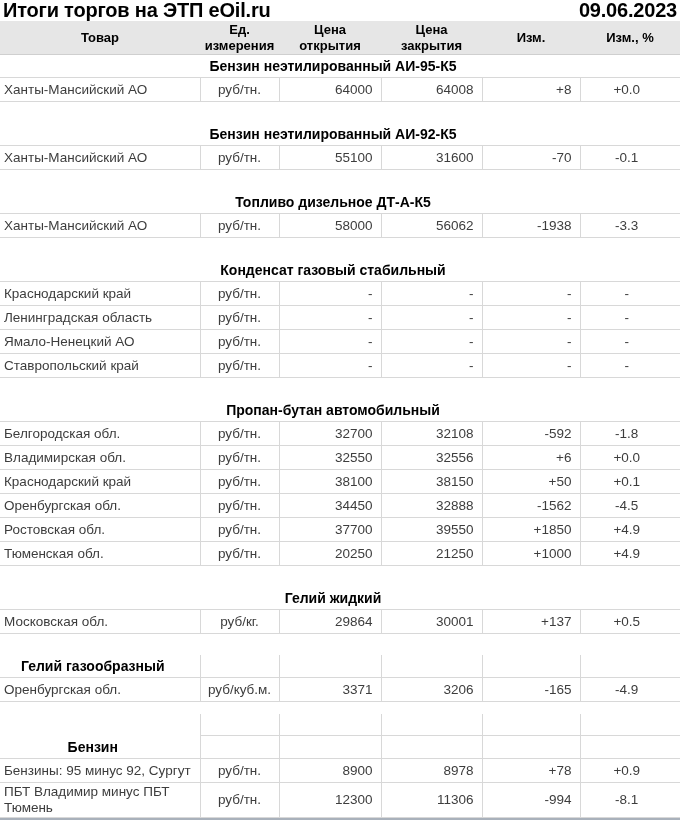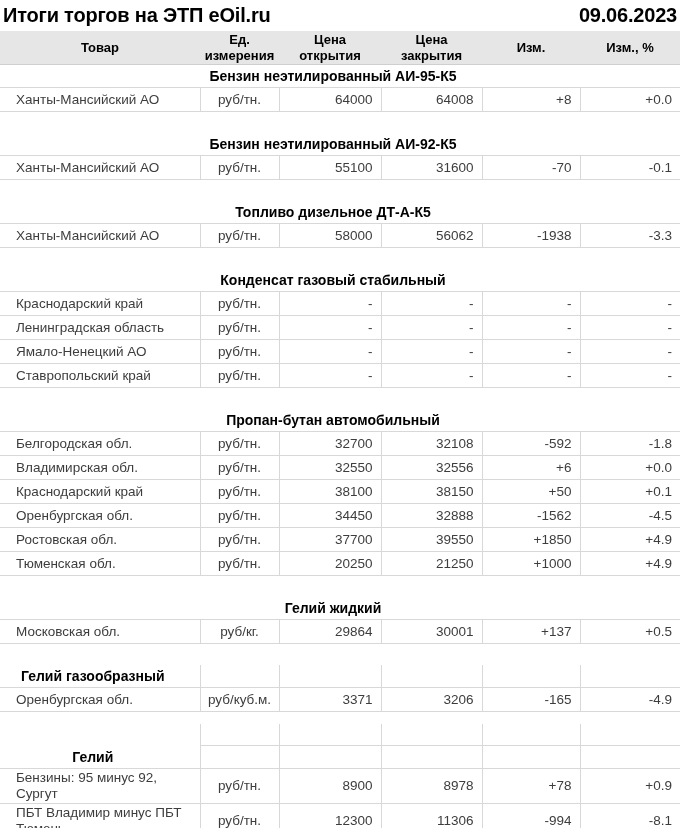--- a/index.html
+++ b/index.html
@@ -12,21 +12,21 @@
     --data-ink:#3d3d3d;
   }
   html,body{margin:0;padding:0;background:#ffffff;}
   body{
     width:680px;height:828px;overflow:hidden;
     font-family:"Liberation Sans","DejaVu Sans",sans-serif;
     -webkit-font-smoothing:antialiased;
   }
   .titlebar{
     display:flex;justify-content:space-between;align-items:center;
-    height:31px;padding:0 3px;
+    height:21px;padding:0 3px;
   }
   .titlebar .t{font-size:20px;font-weight:700;color:var(--ink);letter-spacing:-0.2px;}
   .report{border-bottom:2px solid var(--outer);}
   table{border-collapse:collapse;table-layout:fixed;width:680px;}
   th,td{margin:0;vertical-align:middle;overflow:hidden;}
   thead th{
     background:var(--header-bg);
     height:33px;font-size:13px;font-weight:700;color:var(--ink);
     text-align:center;line-height:1.2;border-bottom:1px solid #cfcfcf;padding:0;
   }
@@ -37,24 +37,24 @@
     text-align:center;padding:1px 16px 1px 2px;white-space:nowrap;
   }
   tr.section td.vb{border-left:1px solid var(--line);}
   tr.data td{
     border:1px solid var(--line);
     height:21px;font-size:13.5px;color:var(--data-ink);
     padding-top:1px;padding-bottom:1px;line-height:1.18;
   }
   tr.data td:first-child{border-left:none;}
   tr.data td:last-child{border-right:none;}
-  td.product{text-align:left;padding-left:16px;padding-right:4px;}
+  td.product{text-align:left;padding-left:4px;padding-right:4px;}
   td.unit{text-align:center;}
   td.num{text-align:right;padding-right:8px;}
-  td.pct{padding-right:8px;}
+  td.pct{padding-right:8px;text-align:center;}
   td.up{color:var(--green);}
   td.down{color:var(--red);}
   td.flat{color:var(--green);}
   tr.spacer td{border:none;height:21px;padding:0;}
   tr.spacer.small td{height:12px;}
   tr.spacer.bordered td.vb{border-left:1px solid var(--line);border-bottom:1px solid var(--line);}
 </style>
 </head>
 <body>
 
@@ -268,21 +268,21 @@
         </tr>
         <tr class="spacer bordered">
           <td></td>
           <td class="vb"></td>
           <td class="vb"></td>
           <td class="vb"></td>
           <td class="vb"></td>
           <td class="vb"></td>
         </tr>
         <tr class="section">
-          <td class="sec-title">Гелий</td>
+          <td class="sec-title">Бензин</td>
           <td class="vb"></td>
           <td class="vb"></td>
           <td class="vb"></td>
           <td class="vb"></td>
           <td class="vb"></td>
         </tr>
         <tr class="data">
           <td class="product">Бензины: 95 минус 92, Сургут</td>
           <td class="unit">руб/тн.</td>
           <td class="num">8900</td>

